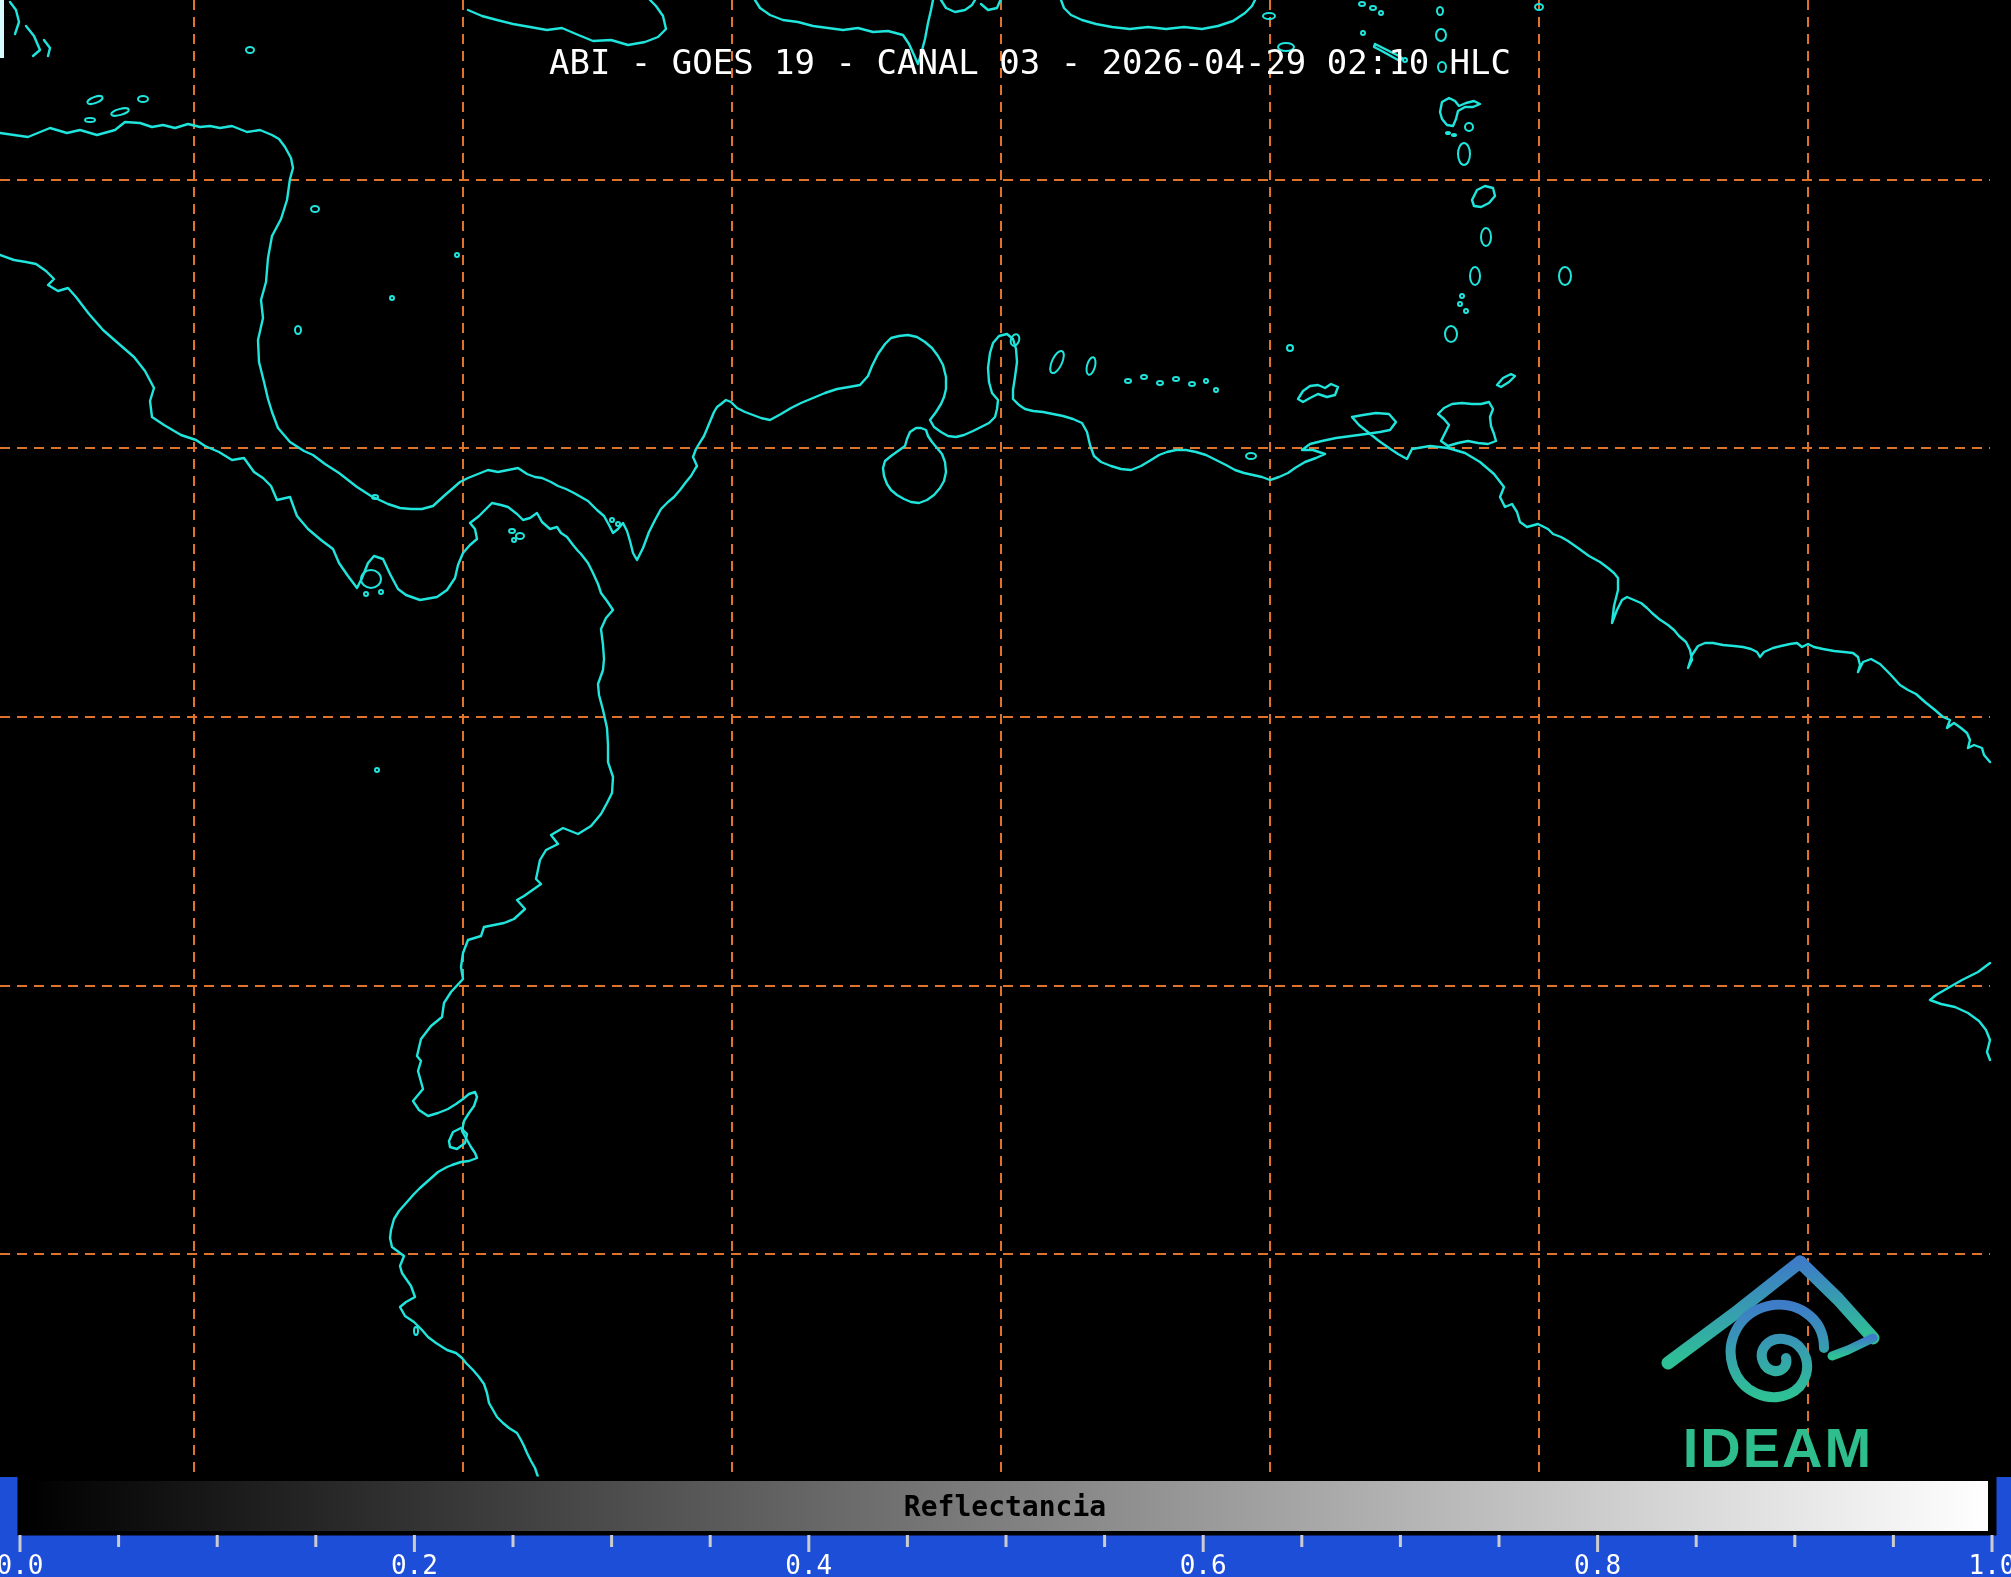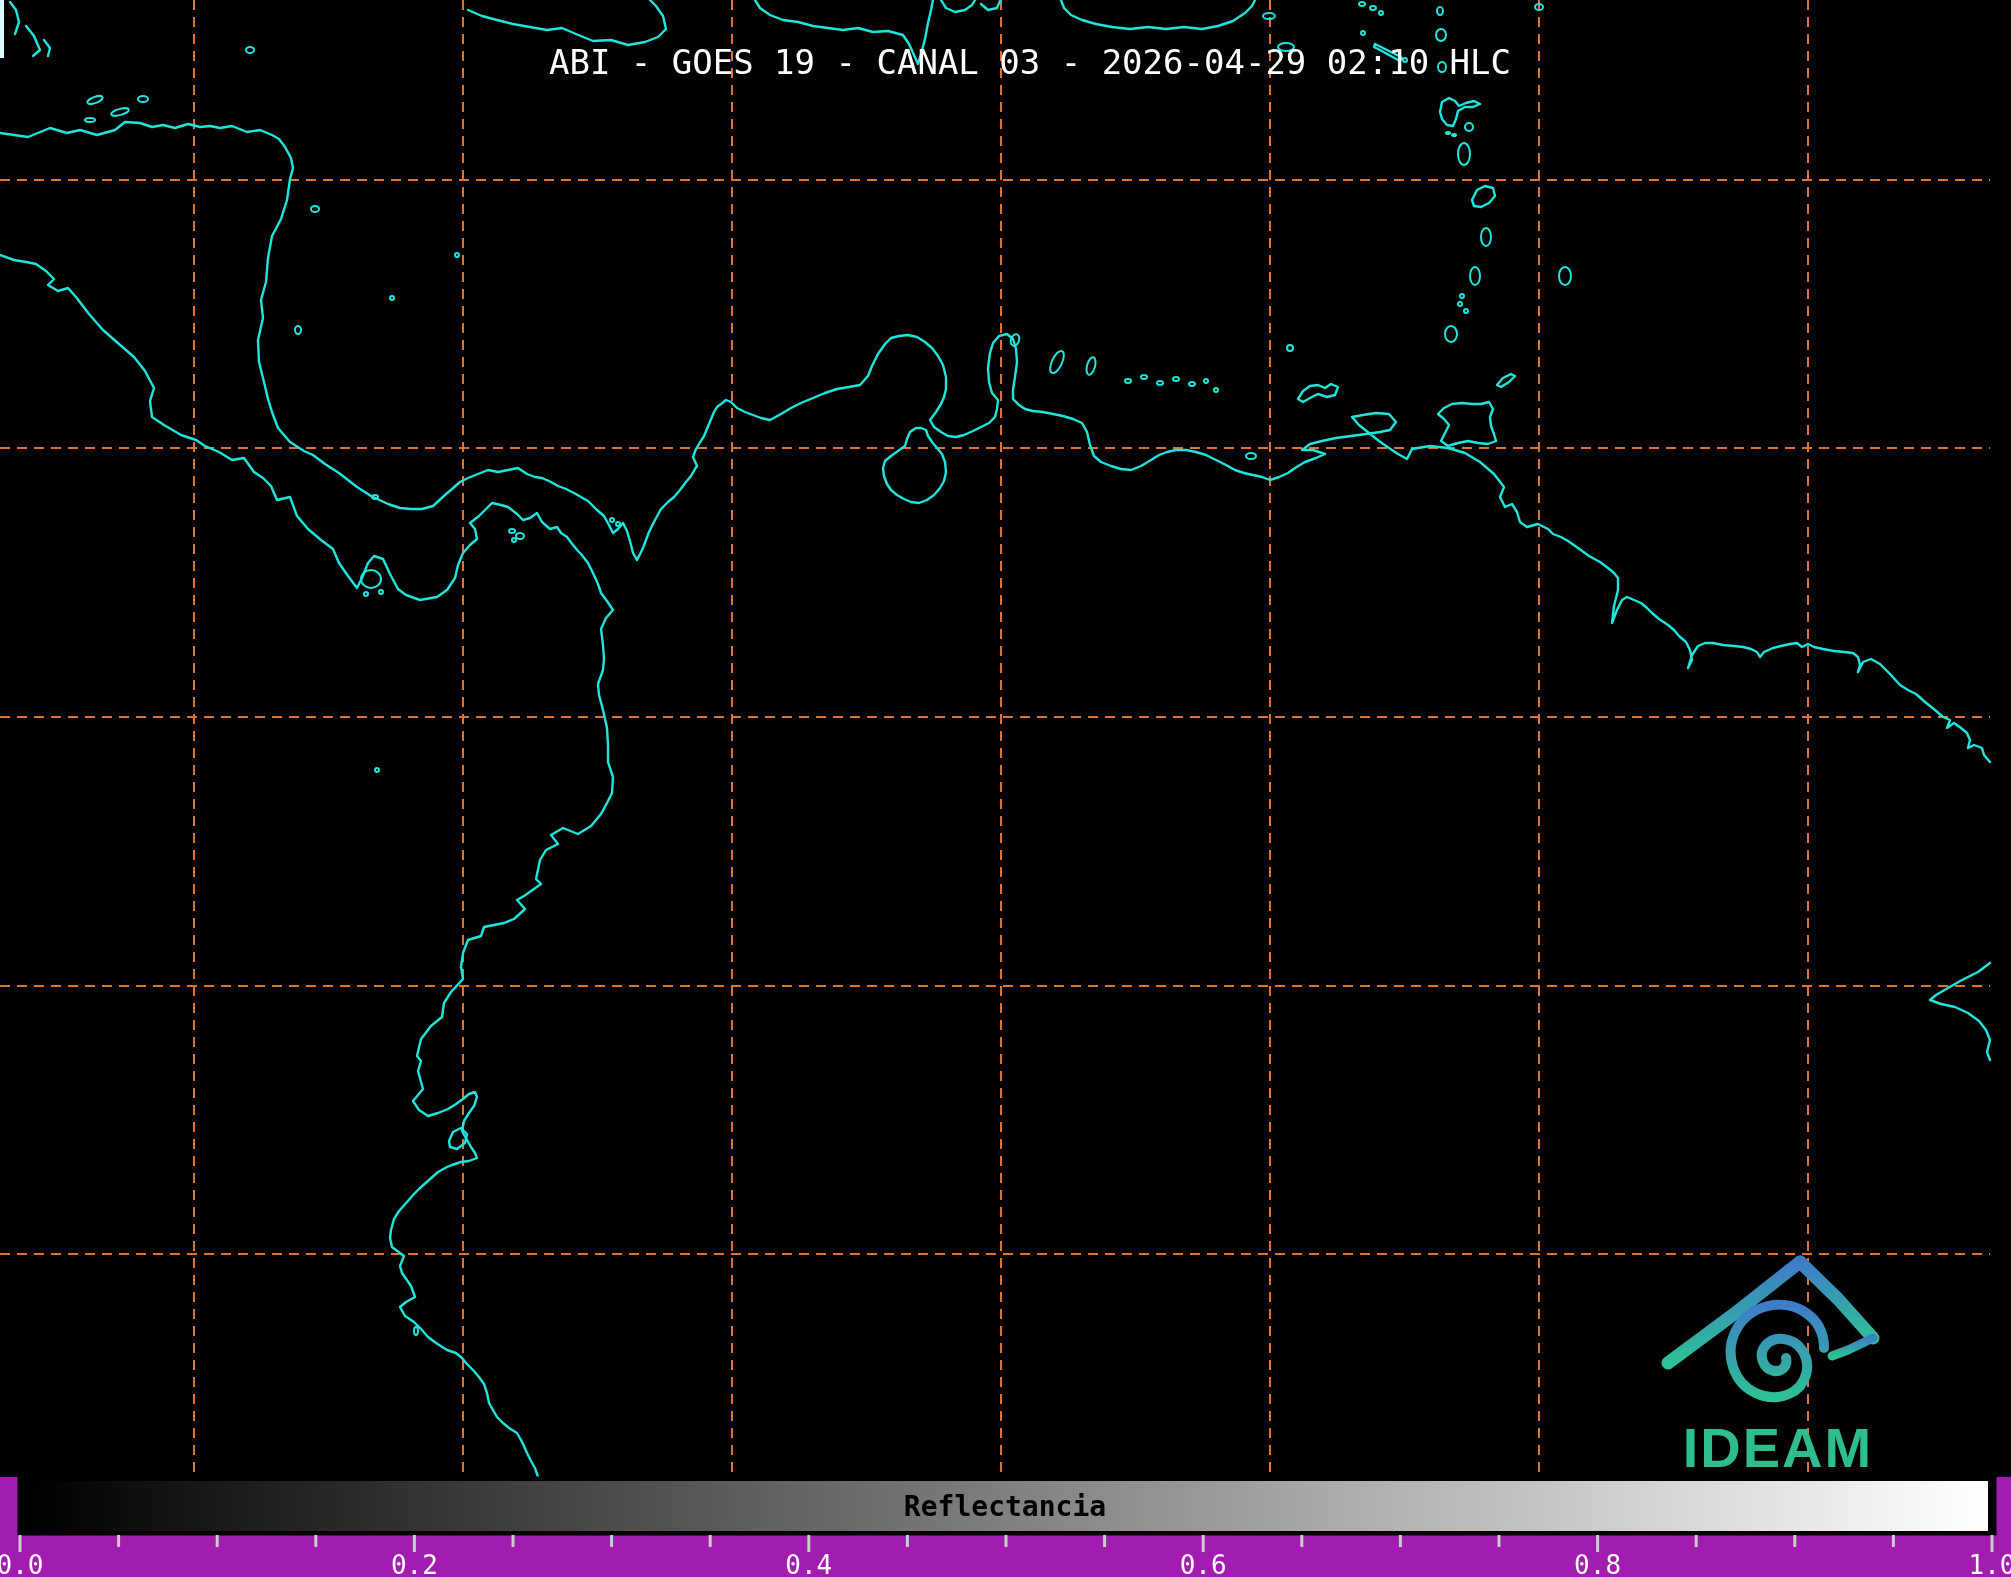--- a/index.html
+++ b/index.html
@@ -1,16 +1,16 @@
 <!DOCTYPE html>
 <html><head>
 <meta charset="utf-8">
 <style>
   html,body{margin:0;padding:0;background:#000;}
-  #stage{position:relative;width:2011px;height:1577px;background:#a21caf;overflow:hidden;
+  #stage{position:relative;width:2011px;height:1577px;background:#1d4ed8;overflow:hidden;
          font-family:"DejaVu Sans Mono","Liberation Mono",monospace;}
   svg text{user-select:none;}
   .title-text{font-family:"DejaVu Sans Mono","Liberation Mono",monospace;font-size:34px;fill:#ffffff;}
   .cb-label{font-family:"DejaVu Sans Mono","Liberation Mono",monospace;font-size:28px;font-weight:bold;fill:#000000;}
   .cb-tick-label{font-family:"DejaVu Sans Mono","Liberation Mono",monospace;font-size:26px;fill:#ffffff;}
   .ideam-text{font-family:"Liberation Sans","DejaVu Sans",sans-serif;font-size:56px;font-weight:bold;letter-spacing:2px;}
 </style>
 </head>
 <body>
 

